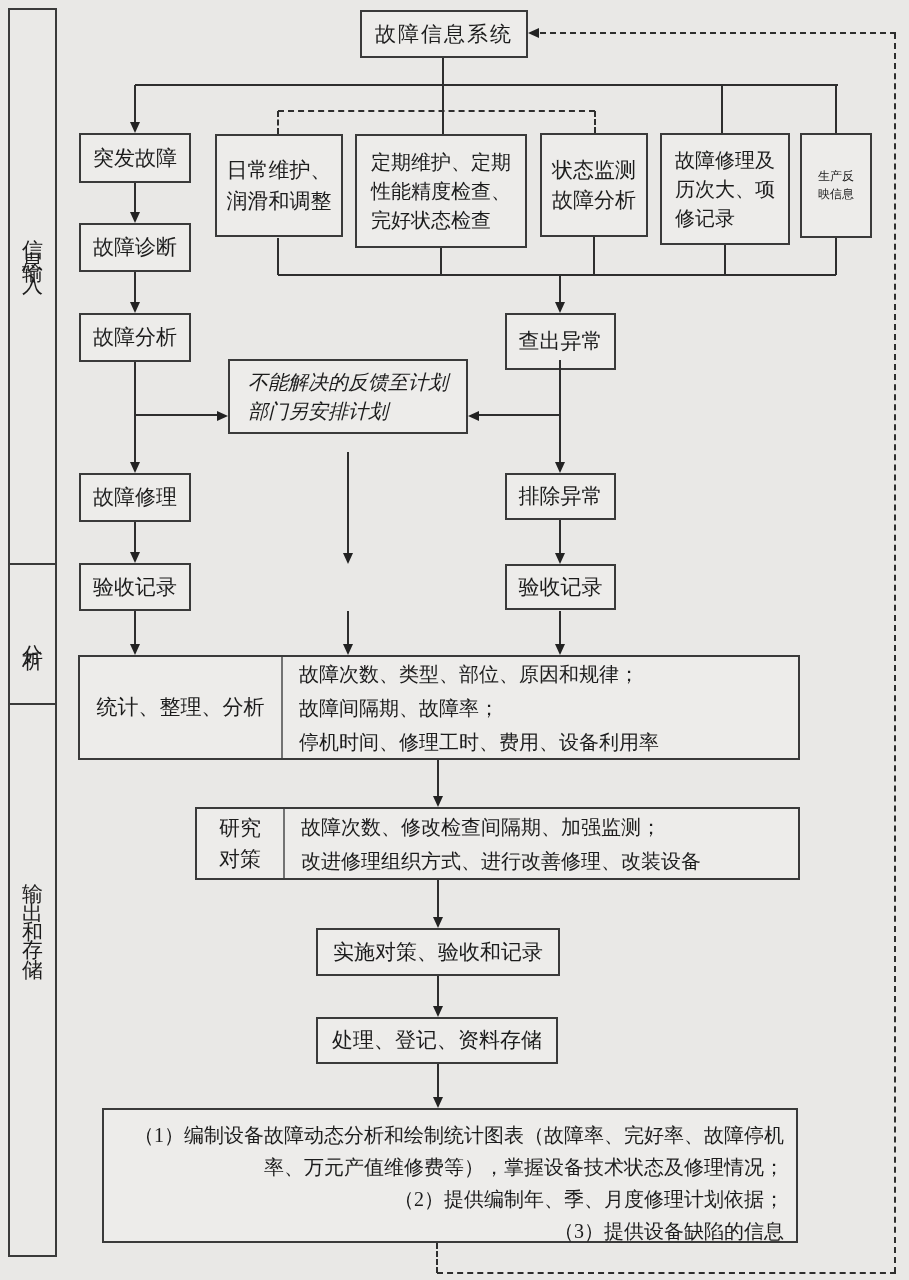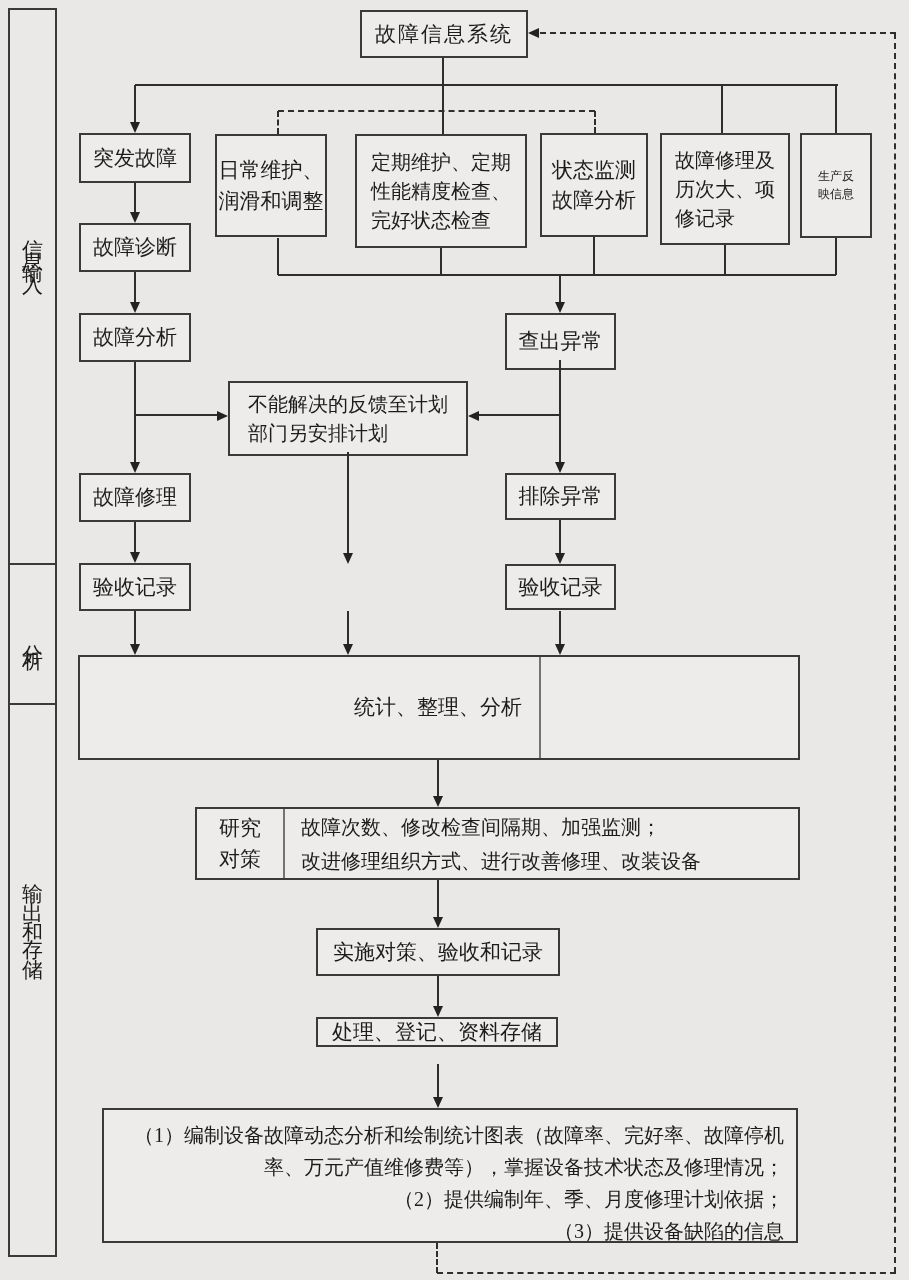--- a/index.html
+++ b/index.html
@@ -12,38 +12,38 @@
     position:absolute;box-sizing:border-box;
     border:2px solid #3a3a3a;background:#edecea;
     display:flex;align-items:center;justify-content:center;
     font-size:21px;line-height:1.45;text-align:center;
   }
   .box .txt{white-space:pre-line;}
   .box.ml .txt{text-align:left;}
   
   .b-system{left:360px;top:10px;width:168px;height:48px;letter-spacing:2px;}
   .b-sudden{left:79px;top:133px;width:112px;height:50px;}
-  .b-daily{left:215px;top:134px;width:112px;height:103px;}
+  .b-daily{left:215px;top:134px;width:128px;height:103px;}
   .b-periodic{left:355px;top:134px;width:172px;height:114px;font-size:20px;}
   .b-monitor{left:540px;top:133px;width:108px;height:104px;}
   .b-repairrec{left:660px;top:133px;width:130px;height:112px;font-size:20px;}
   .b-production{left:800px;top:133px;width:72px;height:105px;font-size:12px;}
   .b-diagnosis{left:79px;top:223px;width:112px;height:49px;}
   .b-analysis{left:79px;top:313px;width:112px;height:49px;}
   .b-detect{left:505px;top:313px;width:111px;height:57px;}
-  .b-unsolved{left:228px;top:381px;width:240px;height:75px;font-size:20px;}
+  .b-unsolved{left:228px;top:359px;width:240px;height:75px;font-size:20px;font-style:italic;}
   .b-fix{left:79px;top:473px;width:112px;height:49px;}
   .b-eliminate{left:505px;top:473px;width:111px;height:47px;}
   .b-acceptl{left:79px;top:563px;width:112px;height:48px;}
   .b-repaccept{left:252px;top:564px;width:192px;height:46px;}
   .b-acceptr{left:505px;top:564px;width:111px;height:46px;}
   .b-stats{left:78px;top:655px;width:722px;height:105px;padding:0;}
   .b-counter{left:195px;top:807px;width:605px;height:73px;padding:0;}
   .b-implement{left:316px;top:928px;width:244px;height:48px;text-align:center;}
-  .b-process{left:316px;top:1017px;width:242px;height:30px;}
+  .b-process{left:316px;top:1017px;width:242px;height:47px;}
   .b-output{left:102px;top:1108px;width:696px;height:135px;align-items:flex-start;
             justify-content:flex-start;padding:9px 12px;font-size:20px;line-height:32px;}
   
   .split{display:flex;align-items:stretch;}
   .split .cell{display:flex;align-items:center;justify-content:center;box-sizing:border-box;}
   .split .cell.left{border-right:2px solid #737373;flex:0 0 auto;}
   .split .cell.right{flex:1 1 auto;justify-content:flex-start;padding-left:16px;text-align:left;font-size:20px;line-height:34px;}
   .b-stats .cell.left{width:203px;}
   .b-counter .cell.left{width:88px;}
   
@@ -137,20 +137,25 @@
   <div class="box b-acceptl">
       <span class="txt">验收记录</span>
     </div>
   <div class="box b-acceptr">
       <span class="txt">验收记录</span>
     </div>
 
   <div class="box b-stats split">
     <div class="cell left">
         <span class="txt">统计、整理、分析</span>
+      </div>
+    <div class="cell right">
+        <span class="txt">故障次数、类型、部位、原因和规律；
+故障间隔期、故障率；
+停机时间、修理工时、费用、设备利用率</span>
       </div>
   </div>
 
   <div class="box b-counter split">
     <div class="cell left">
         <span class="txt">研究
 对策</span>
       </div>
     <div class="cell right">
         <span class="txt">故障次数、修改检查间隔期、加强监测；

